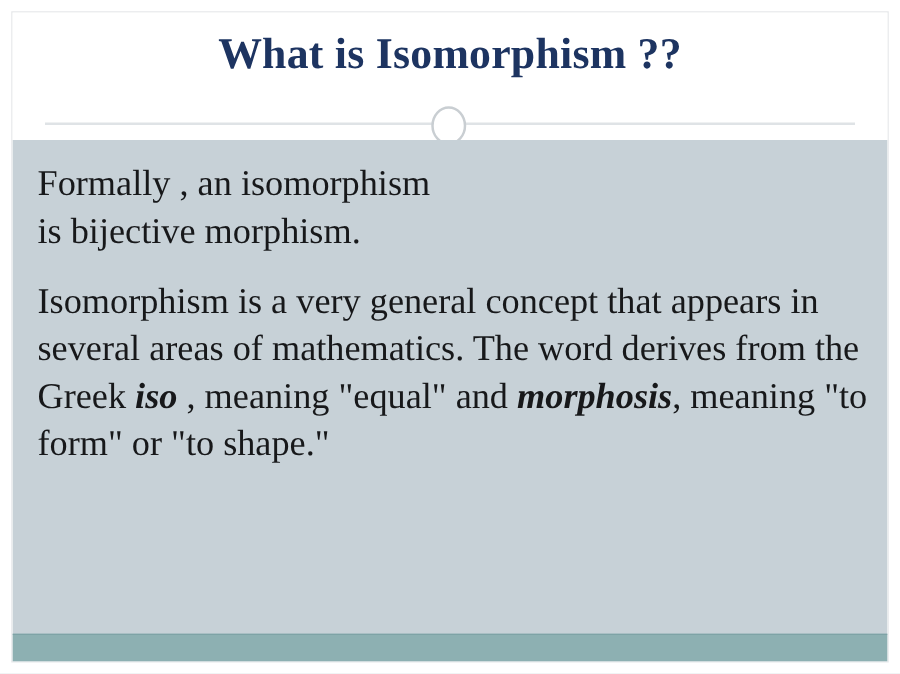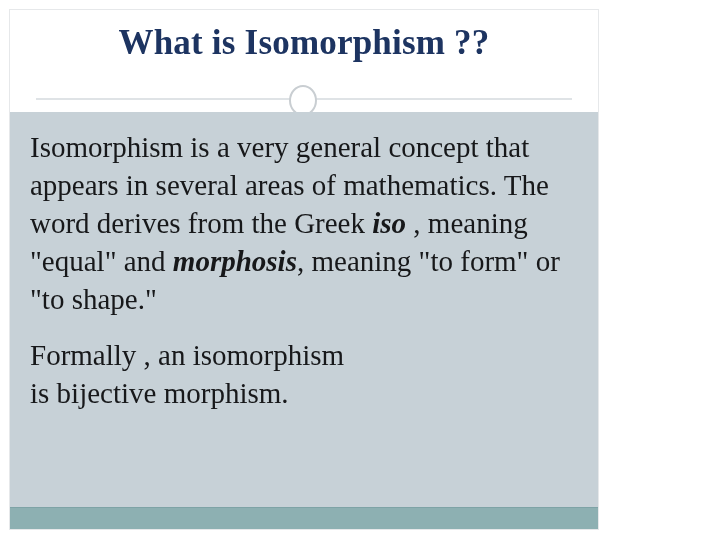--- a/index.html
+++ b/index.html
@@ -12,21 +12,21 @@
     background: #ffffff;
     font-family: "Liberation Serif", "DejaVu Serif", serif;
     overflow: hidden;
   }
 
   
   .slide {
     position: absolute;
     left: 10px;
     top: 10px;
-    width: 588px;
+    width: 700px;
     height: 519px;
     background: #ffffff;
     box-shadow: 0 0 0 1px #e6e8ea;
     overflow: hidden;
   }
 
   
   .slide-header {
     position: absolute;
     left: 0;
@@ -137,23 +137,23 @@
   </div>
 
   <div class="divider-band">
     <div class="divider-rule"></div>
     <div class="divider-ring"></div>
   </div>
 
   <div class="slide-body">
     <div class="body-text">
 
+      <p><span>Formally , an isomorphism</span><br><span>is bijective morphism.</span></p>
+
       <p><span>Isomorphism is a very general concept that appears in several areas of mathematics. The word derives from the Greek </span><span class="bi">iso</span><span> , meaning "equal" and </span><span class="bi">morphosis</span><span>, meaning "to form" or "to shape."</span></p>
-
-      <p><span>Formally , an isomorphism</span><br><span>is bijective morphism.</span></p>
 
     </div>
 
     <div class="accent-bar"></div>
     <div class="footer-gap"></div>
   </div>
 
 </div>
 
 </body></html>

